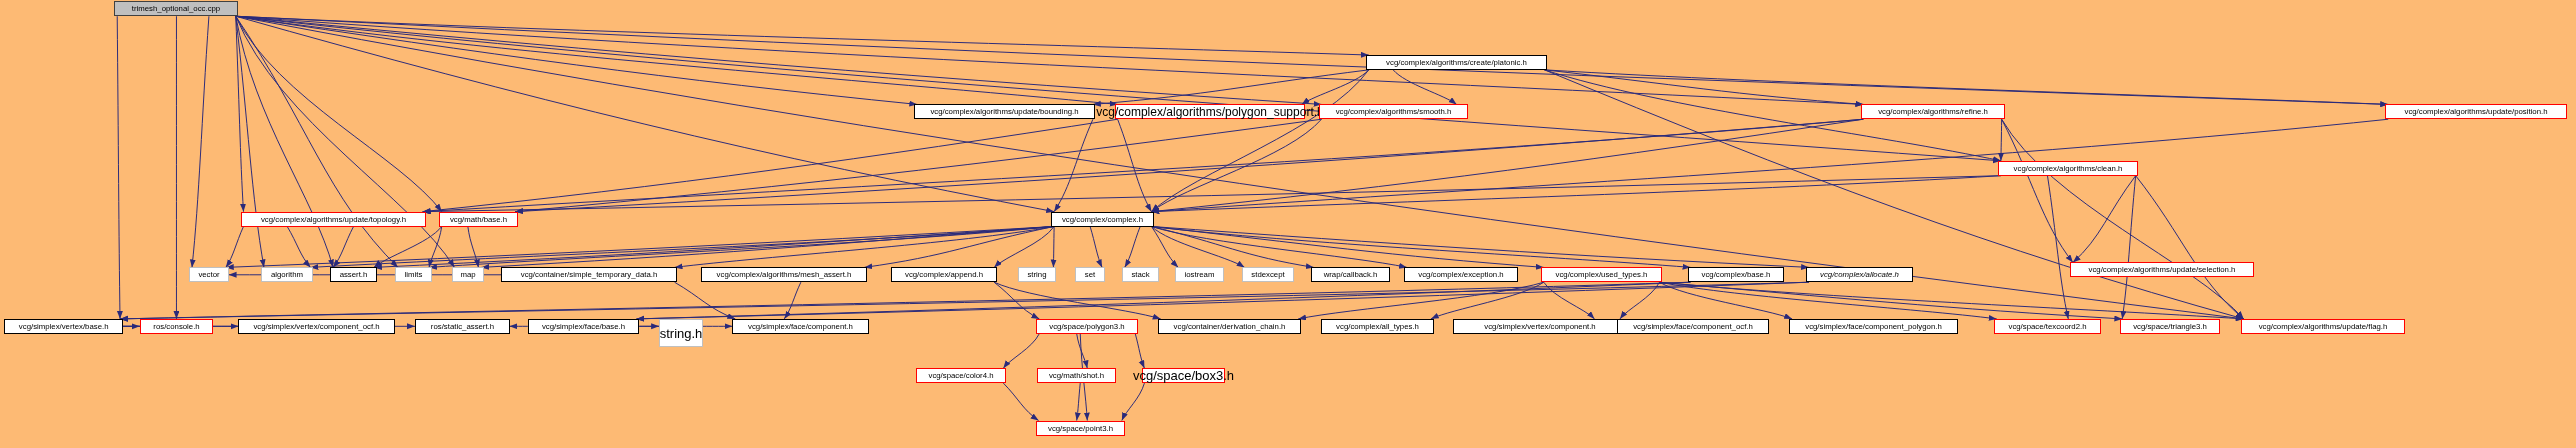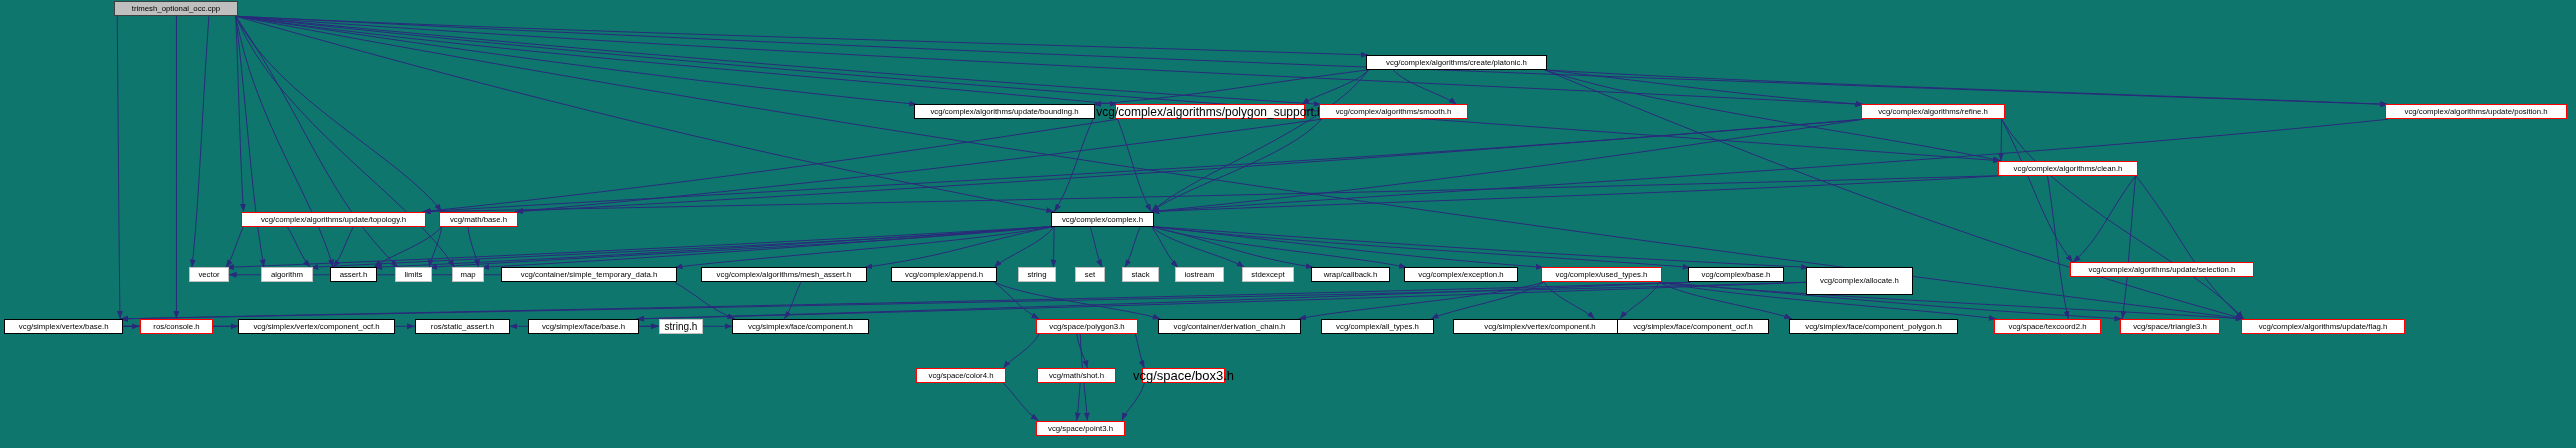--- a/index.html
+++ b/index.html
@@ -1,16 +1,16 @@
 <!DOCTYPE html>
 <html style="font-size:11.3px"><head>
 <meta charset="utf-8">
 <style>
   html,body{margin:0;padding:0;background:#ffffff;}
-  #stage{position:relative;width:2576px;height:448px;background:#0f766e;
+  #stage{position:relative;width:2576px;height:448px;background:#fdba74;
          font-family:"Liberation Sans","DejaVu Sans",sans-serif;overflow:hidden;}
   #edges{position:absolute;left:0;top:0;width:2576px;height:448px;pointer-events:none;}
   .node{position:absolute;box-sizing:border-box;display:flex;align-items:center;
         justify-content:center;white-space:nowrap;background:#ffffff;
         border:0.7px solid #000000;color:#000000;line-height:1;}
   .node span{display:block;padding:0 4.2px;}
   .n-root{background:#bfbfbf;border:0.7px solid #404040;}
   .n-red{border:0.7px solid #ff0000;}
   .n-grey{border:0.7px solid #c0c0c0;}
   .n-black{border:0.7px solid #000000;}
@@ -207,39 +207,39 @@
       </div>
       <div class="node n-black" style="left: 1404px; top: 267px; width: 114px; height: 15px; font-size: 7.8px;">
         <span>vcg/complex/exception.h</span>
       </div>
       <div class="node n-red" style="left: 1541px; top: 267px; width: 121px; height: 15px; font-size: 7.8px;">
         <span>vcg/complex/used_types.h</span>
       </div>
       <div class="node n-black" style="left: 1688px; top: 267px; width: 96px; height: 15px; font-size: 7.8px;">
         <span>vcg/complex/base.h</span>
       </div>
-      <div class="node n-black" style="left: 1806px; top: 267px; width: 107px; height: 28px; font-size: 7.8px;">
+      <div class="node n-black" style="left: 1806px; top: 267px; width: 107px; height: 15px; font-size: 7.8px; font-style: italic;">
         <span>vcg/complex/allocate.h</span>
       </div>
       <div class="node n-black" style="left: 4.2px; top: 319px; width: 119px; height: 15px; font-size: 7.8px;">
         <span>vcg/simplex/vertex/base.h</span>
       </div>
       <div class="node n-red" style="left: 140px; top: 319px; width: 73px; height: 15px; font-size: 7.8px;">
         <span>ros/console.h</span>
       </div>
       <div class="node n-black" style="left: 238px; top: 319px; width: 157px; height: 15px; font-size: 7.8px;">
         <span>vcg/simplex/vertex/component_ocf.h</span>
       </div>
       <div class="node n-black" style="left: 415px; top: 319px; width: 95px; height: 15px; font-size: 7.8px;">
         <span>ros/static_assert.h</span>
       </div>
       <div class="node n-black" style="left: 528px; top: 319px; width: 111px; height: 15px; font-size: 7.8px;">
         <span>vcg/simplex/face/base.h</span>
       </div>
-      <div class="node n-grey" style="left: 659px; top: 319px; width: 44px; height: 15px; font-size: 10px;">
+      <div class="node n-grey" style="left: 659px; top: 319px; width: 44px; height: 28px; font-size: 13px;">
         <span>string.h</span>
       </div>
       <div class="node n-black" style="left: 732px; top: 319px; width: 137px; height: 15px; font-size: 7.8px;">
         <span>vcg/simplex/face/component.h</span>
       </div>
       <div class="node n-red" style="left: 1036px; top: 319px; width: 102px; height: 15px; font-size: 7.8px;">
         <span>vcg/space/polygon3.h</span>
       </div>
       <div class="node n-black" style="left: 1158px; top: 319px; width: 143px; height: 15px; font-size: 7.8px;">
         <span>vcg/container/derivation_chain.h</span>

